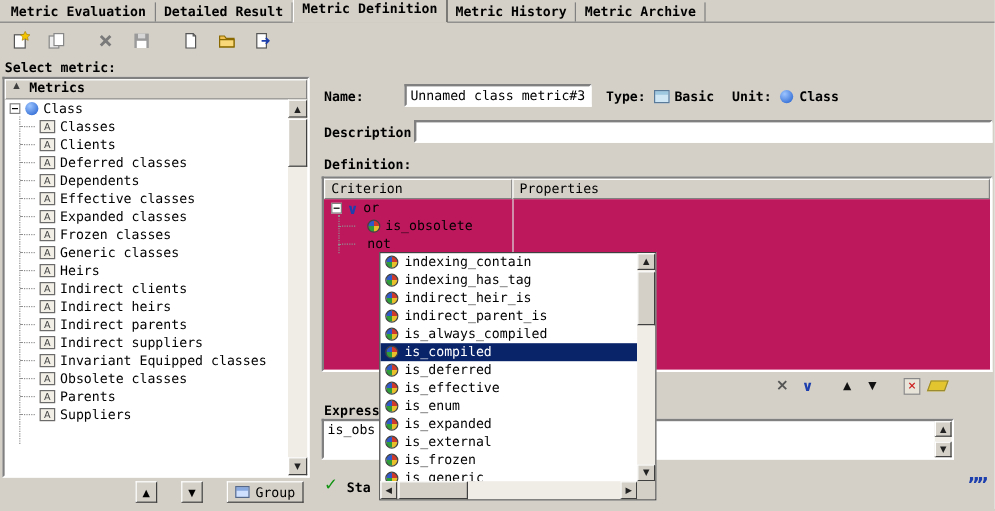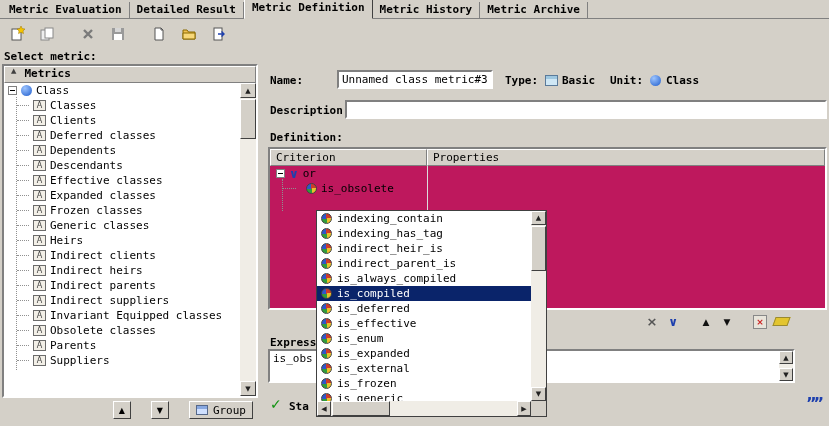--- a/index.html
+++ b/index.html
@@ -208,24 +208,20 @@
       <div class="trow child">
           <span class="m-icon"></span>
           <span>Deferred classes</span>
         </div>
       <div class="trow child">
           <span class="m-icon"></span>
           <span>Dependents</span>
         </div>
       <div class="trow child">
           <span class="m-icon"></span>
-          <span>Descendants</span>
-        </div>
-      <div class="trow child">
-          <span class="m-icon"></span>
           <span>Effective classes</span>
         </div>
       <div class="trow child">
           <span class="m-icon"></span>
           <span>Expanded classes</span>
         </div>
       <div class="trow child">
           <span class="m-icon"></span>
           <span>Frozen classes</span>
         </div>
@@ -309,20 +305,23 @@
       <div class="gline"></div>
       <div class="grow">
         <span class="minus"></span>
         <span class="glyph or-glyph"></span>
         <span>or</span>
       </div>
       <div class="grow child">
         <span class="sphere"></span>
         <span>is_obsolete</span>
       </div>
+      <div class="grow child">
+        <span>not</span>
+      </div>
     </div>
   </div>
 
   <div class="minibar">
     <span class="mi cross-glyph"></span>
     <span class="mi glyph or-glyph"></span>
     <span class="mi glyph arrow-glyph g-up gap"></span>
     <span class="mi glyph arrow-glyph g-down"></span>
     <span class="mi gap">
         <span class="delbox"></span>

